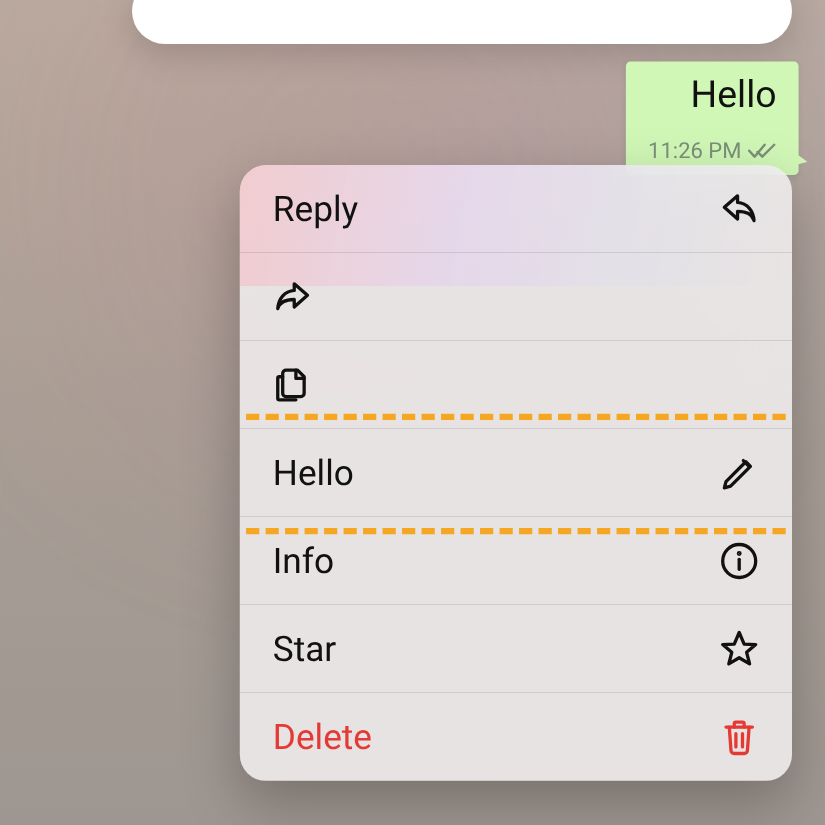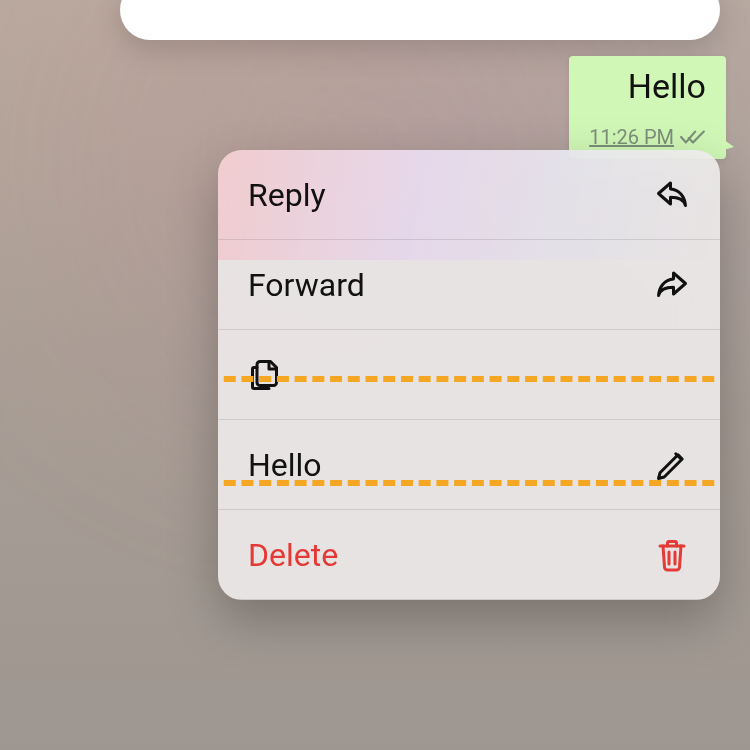--- a/index.html
+++ b/index.html
@@ -57,21 +57,20 @@
       line-height: 1.2;
     }
     .msg-meta {
       display: flex;
       align-items: center;
       gap: 6px;
     }
     .msg-time {
       font-size: 20px;
       color: #7c8f7a;
-      text-decoration: underline;
     }
     .msg-ticks {
       color: #7c8f7a;
       display: inline-flex;
     }
     .menu {
       position: absolute;
       top: 150px;
       left: 218px;
       width: 502px;
@@ -87,21 +86,21 @@
       inset: 0 0 auto 0;
       height: 110px;
       background: linear-gradient(100deg, rgba(255,160,170,0.35), rgba(220,180,255,0.25) 40%, rgba(200,210,255,0.15) 70%, transparent);
       pointer-events: none;
     }
     .menu-item {
       display: flex;
       justify-content: space-between;
       align-items: center;
       padding: 0 30px;
-      height: 90px;
+      height: 80px;
       font-size: 32px;
       color: #111;
       border-bottom: 1px solid rgba(60,60,60,0.14);
       cursor: pointer;
       position: relative;
     }
     .menu-item:last-child { border-bottom: none; }
     .menu-item.destructive { color: #e53935; }
     .menu-item.destructive .menu-icon svg { stroke: #e53935; fill: none; }
     .menu-icon {
@@ -148,21 +147,20 @@
   <div class="menu-item">
     <span>Reply</span>
     <span class="menu-icon">
       <svg viewBox="0 0 24 24" fill="none" stroke="#111" stroke-width="2" stroke-linecap="round" stroke-linejoin="round">
         <path d="M11 4 3 11l8 7v-4.5c5.5 0 9 2 10 5.5-0.5-6-4-10.5-10-11V4z"></path>
       </svg>
     </span>
   </div>
 
   <div class="menu-item">
-    <span>Forward</span>
     <span class="menu-icon">
       <svg viewBox="0 0 24 24" fill="none" stroke="#111" stroke-width="2" stroke-linecap="round" stroke-linejoin="round">
         <path d="M13 4l8 7-8 7v-4.5c-5.5 0-9 2-10 5.5 0.5-6 4-10.5 10-11V4z"></path>
       </svg>
     </span>
   </div>
 
   <div class="menu-item">
     <span class="menu-icon">
       <svg viewBox="0 0 24 24" fill="none" stroke="#111" stroke-width="2" stroke-linecap="round" stroke-linejoin="round">
@@ -176,21 +174,39 @@
   <div class="menu-item">
     <span>Hello</span>
     <span class="menu-icon">
       <svg viewBox="0 0 24 24" fill="none" stroke="#111" stroke-width="2" stroke-linecap="round" stroke-linejoin="round">
         <path d="M3 21l3.8-1 12-12-2.8-2.8-12 12L3 21z"></path>
         <path d="M14.5 4.5l3 3"></path>
       </svg>
     </span>
   </div>
 
-
+  <div class="menu-item">
+    <span>Info</span>
+    <span class="menu-icon">
+      <svg viewBox="0 0 24 24" fill="none" stroke="#111" stroke-width="2" stroke-linecap="round" stroke-linejoin="round">
+        <circle cx="12" cy="12" r="10"></circle>
+        <line x1="12" y1="11" x2="12" y2="17"></line>
+        <circle cx="12" cy="7.5" r="0.5" fill="#111"></circle>
+      </svg>
+    </span>
+  </div>
+
+  <div class="menu-item">
+    <span>Star</span>
+    <span class="menu-icon">
+      <svg viewBox="0 0 24 24" fill="none" stroke="#111" stroke-width="2" stroke-linecap="round" stroke-linejoin="round">
+        <polygon points="12 2 15 9 22 9.3 16.5 14 18.3 21 12 17.3 5.7 21 7.5 14 2 9.3 9 9 12 2"></polygon>
+      </svg>
+    </span>
+  </div>
 
   <div class="menu-item destructive">
     <span>Delete</span>
     <span class="menu-icon">
       <svg viewBox="0 0 24 24" fill="none" stroke="#e53935" stroke-width="2" stroke-linecap="round" stroke-linejoin="round">
         <path d="M4 6h16"></path>
         <path d="M6 6l1 14a2 2 0 0 0 2 2h6a2 2 0 0 0 2-2l1-14"></path>
         <path d="M9 6V4a1 1 0 0 1 1-1h4a1 1 0 0 1 1 1v2"></path>
         <line x1="10" y1="10" x2="10" y2="18"></line>
         <line x1="14" y1="10" x2="14" y2="18"></line>

